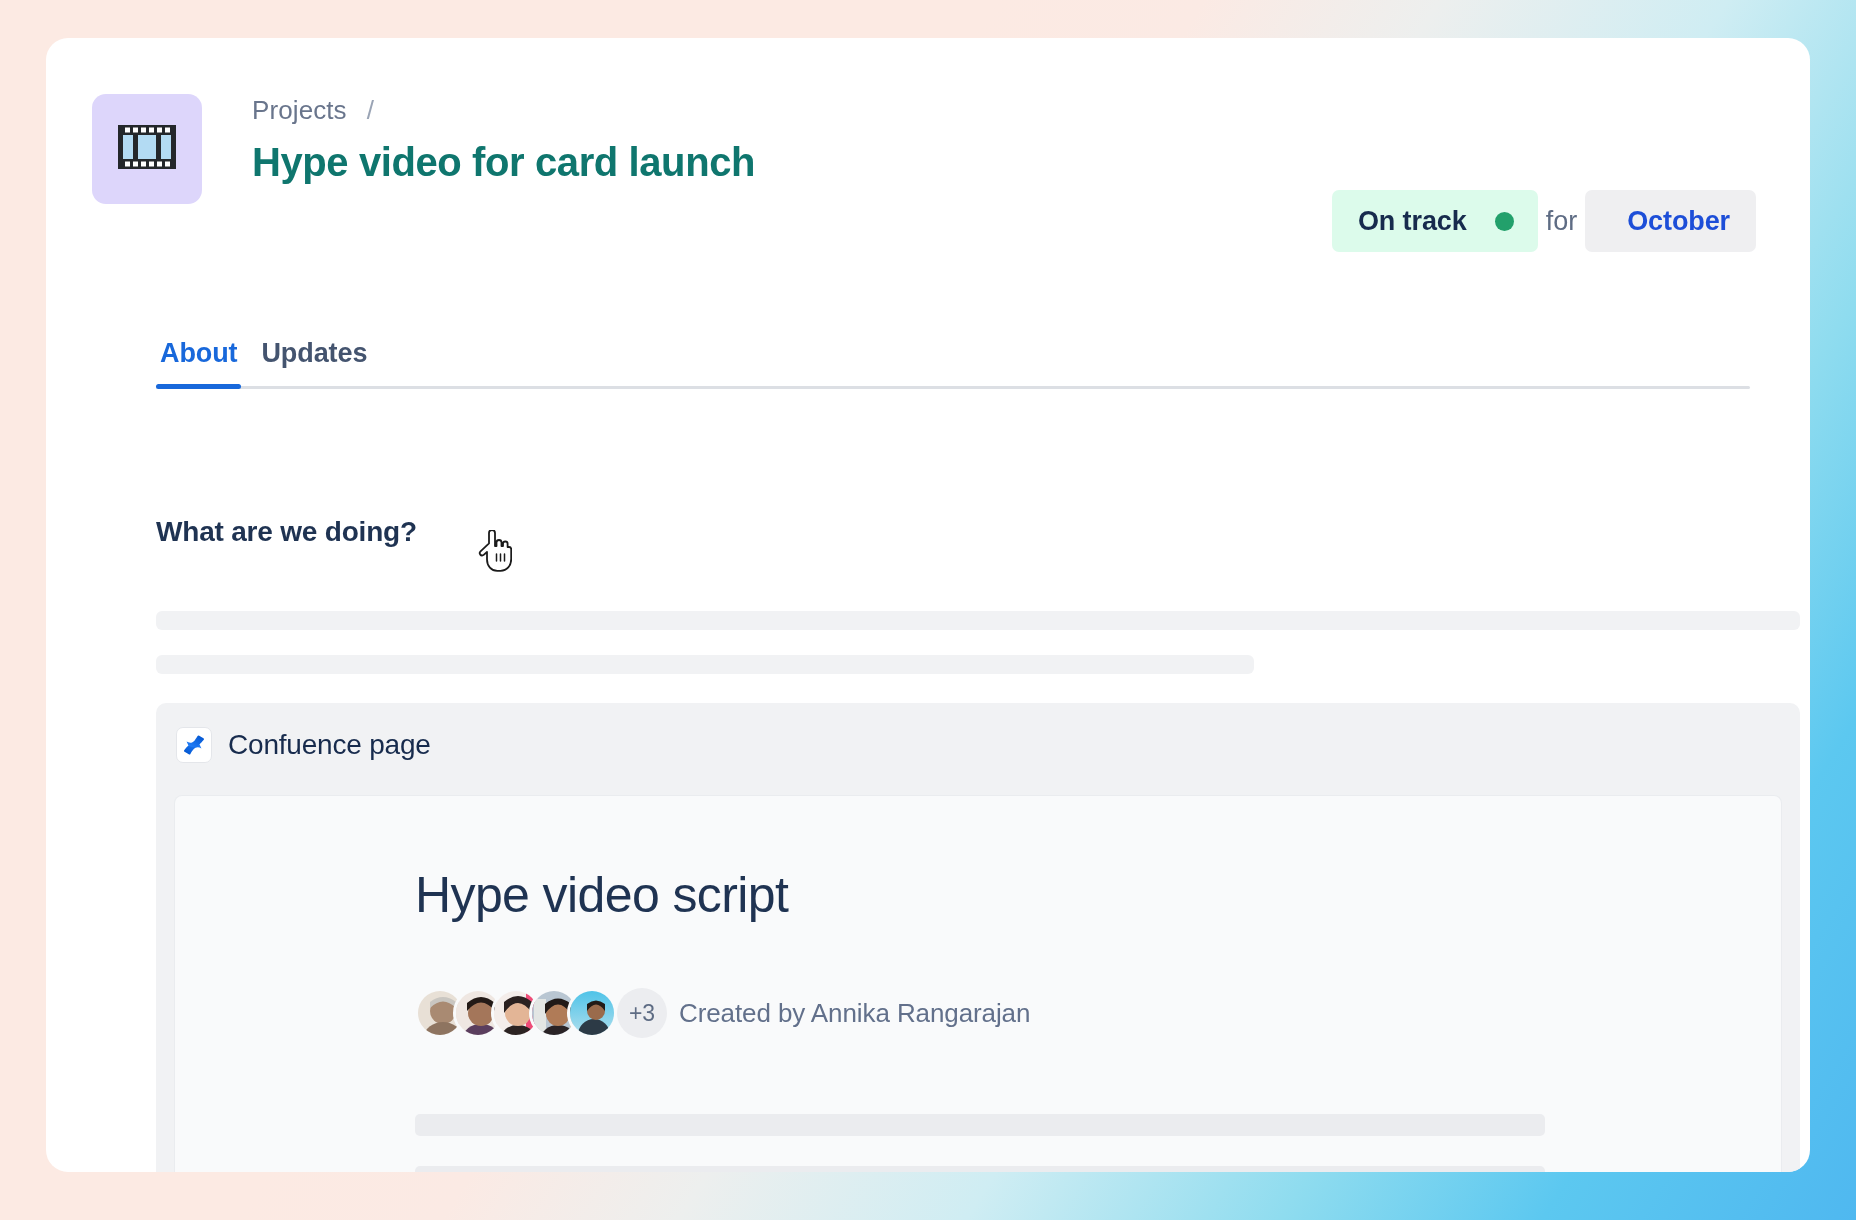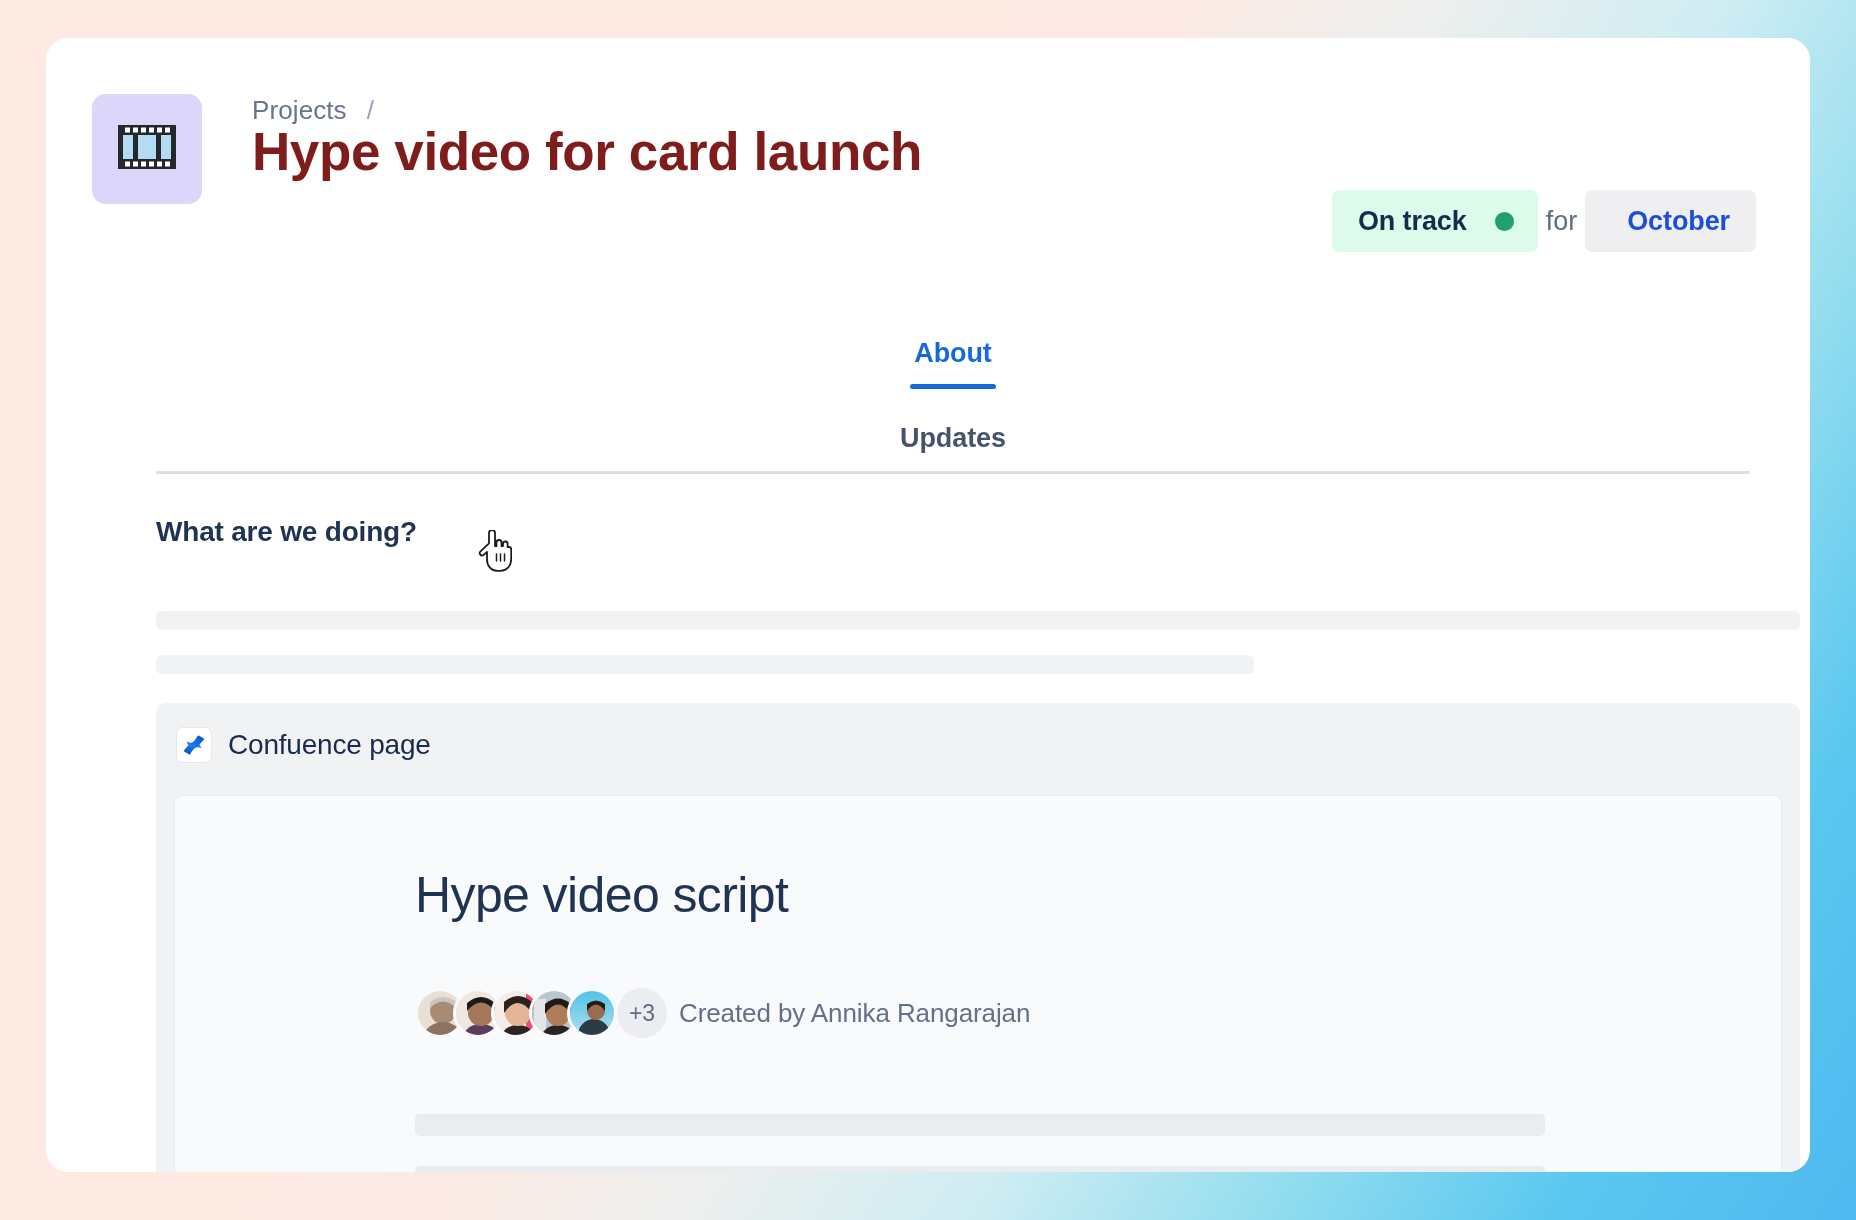--- a/index.html
+++ b/index.html
@@ -68,25 +68,26 @@
     letter-spacing: .1px;
     line-height: 34px;
     display: flex;
     gap: 20px;
     align-items: baseline;
   }
   .breadcrumb .crumb-link { color: #69758C; }
   .breadcrumb .crumb-sep { color: #9AA4B5; }
 
   .page-title {
-    font-size: 53px;
+    font-size: 40px;
     font-weight: 700;
-    color: #7f1d1d;
+    color: #0f766e;
     letter-spacing: -0.4px;
     line-height: 50px;
+    margin-top: 10px;
     white-space: nowrap;
   }
 
   
   .status-cluster {
     position: absolute;
     right: 54px;
     top: 152px;
     display: flex;
     align-items: center;
@@ -140,23 +141,22 @@
 
   
   .tabs {
     position: absolute;
     left: 110px;
     top: 300px;
     right: 60px;
   }
   .tabstrip {
     display: flex;
-    gap: 36px;
-    align-items: center;
-    flex-direction: column;
+    gap: 16px;
+    align-items: flex-end;
   }
   .tab {
     font-size: 27px;
     font-weight: 700;
     padding: 0 4px 18px 4px;
     color: #44546F;
     letter-spacing: -0.1px;
     position: relative;
   }
   .tab.active { color: #1868DB; }

